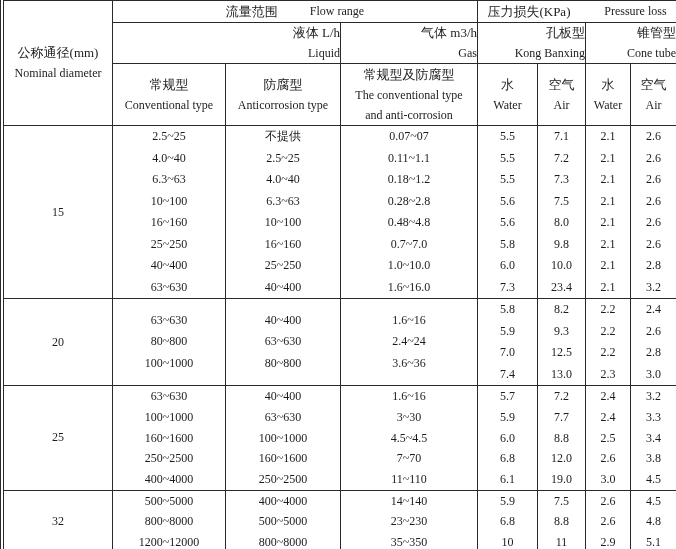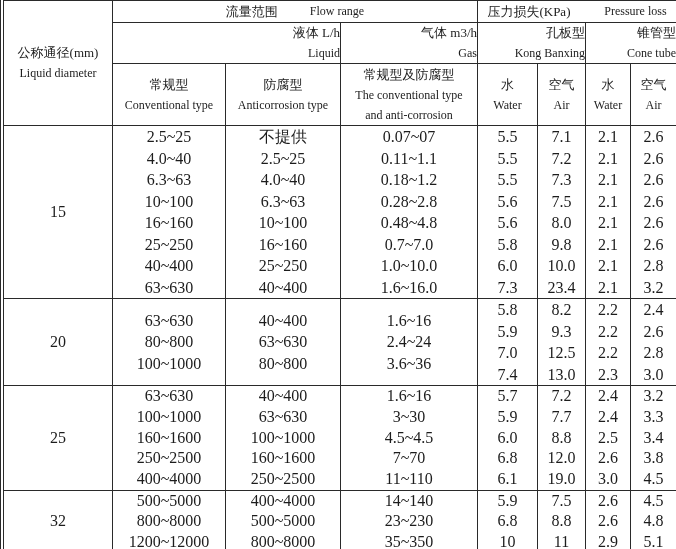--- a/index.html
+++ b/index.html
@@ -36,21 +36,21 @@
   .h2 td { height: 41px; text-align: right; }
   .h3 td { height: 62px; }
   .pair-center {
     display: flex; justify-content: center; align-items: center; gap: 32px;
   }
   .pair-spread {
     display: flex; justify-content: space-around; align-items: flex-end; gap: 15px;
   }
   .h1 .zh, .h1 .en { line-height: 21px; }
   
-  .grp td { font-size: 16px; }
+  .grp td { font-size: 12px; }
   .g0 td { height: 172px; }
   .g1 td { height: 86px; }
   .g2 td { height: 104px; }
   .g3 td { height: 61px; }
   .line { width: 100%; }
   .g0 .line, .g1 .line { height: 21.5px; line-height: 21.5px; }
   .g2 .line { height: 20.8px; line-height: 20.8px; }
   .g3 .line { height: 20.3px; line-height: 20.3px; }
   .diam { font-size: 12px; font-family: Liberation Serif, serif; }
 </style>
@@ -67,21 +67,21 @@
       <col style="width:60px">
         <col style="width:48px">
         <col style="width:45px">
         <col style="width:46px">
     </colgroup>
 
     <tbody>
         <tr class="h1">
       <td rowspan="3">
         <div class="zh">公称通径(mm)</div>
-        <div class="en">Liquid diameter</div>
+        <div class="en">Nominal diameter</div>
       </td>
       <td colspan="3">
         <div class="pair-center">
           <span class="zh">流量范围</span>
           <span class="en">Flow range</span>
         </div>
       </td>
       <td colspan="4">
         <div class="pair-spread">
           <span class="zh">压力损失(KPa)</span>

